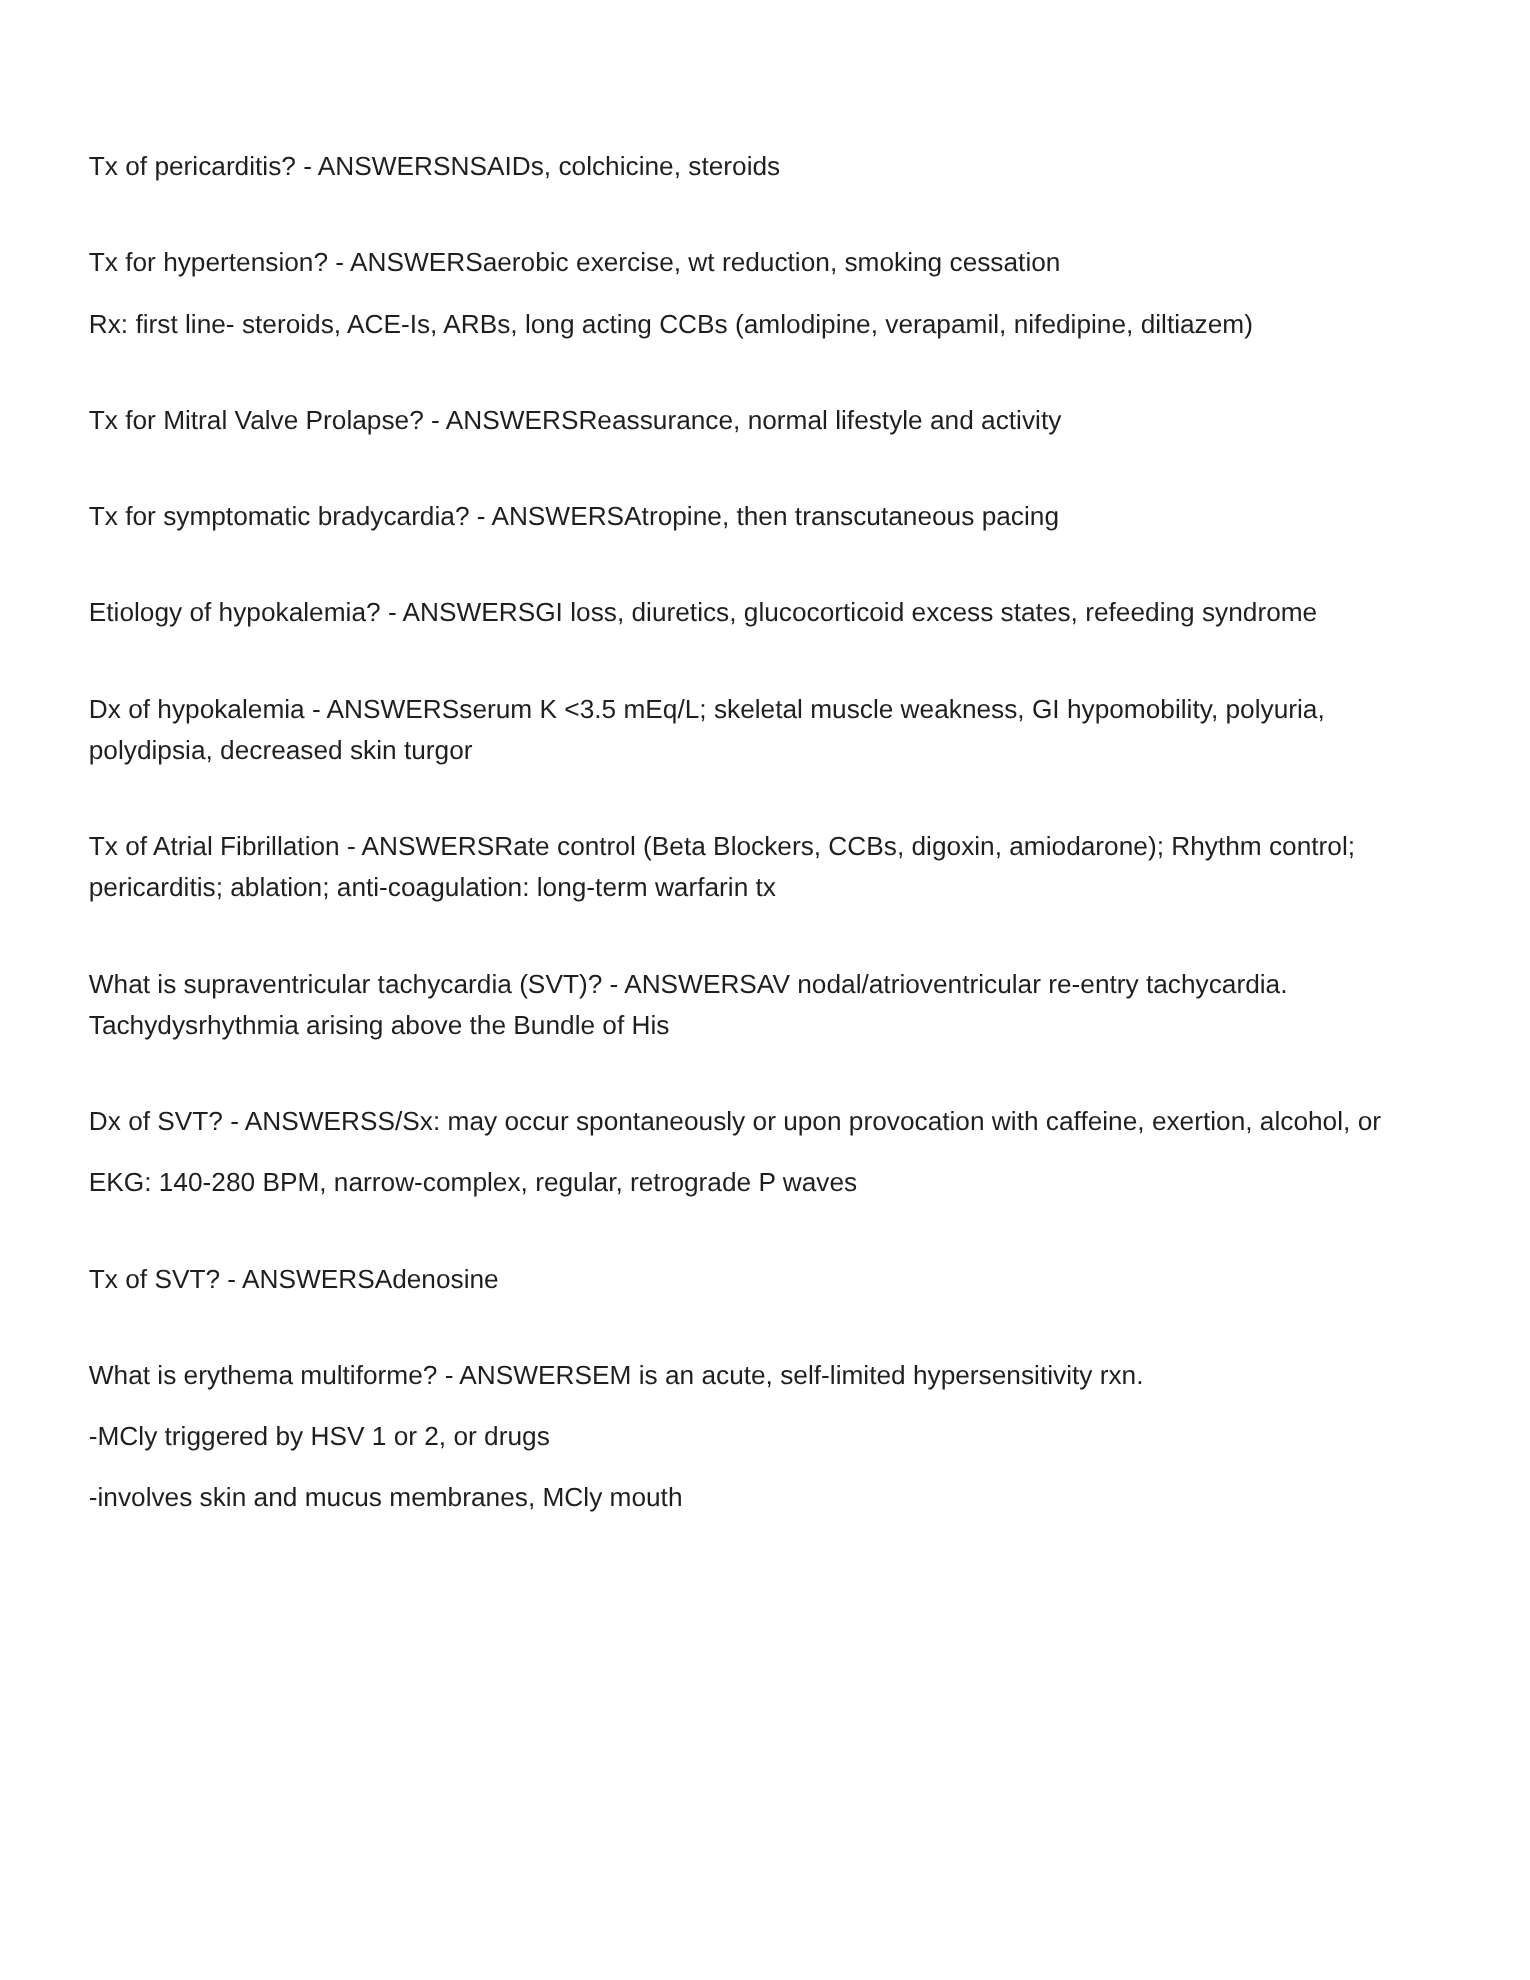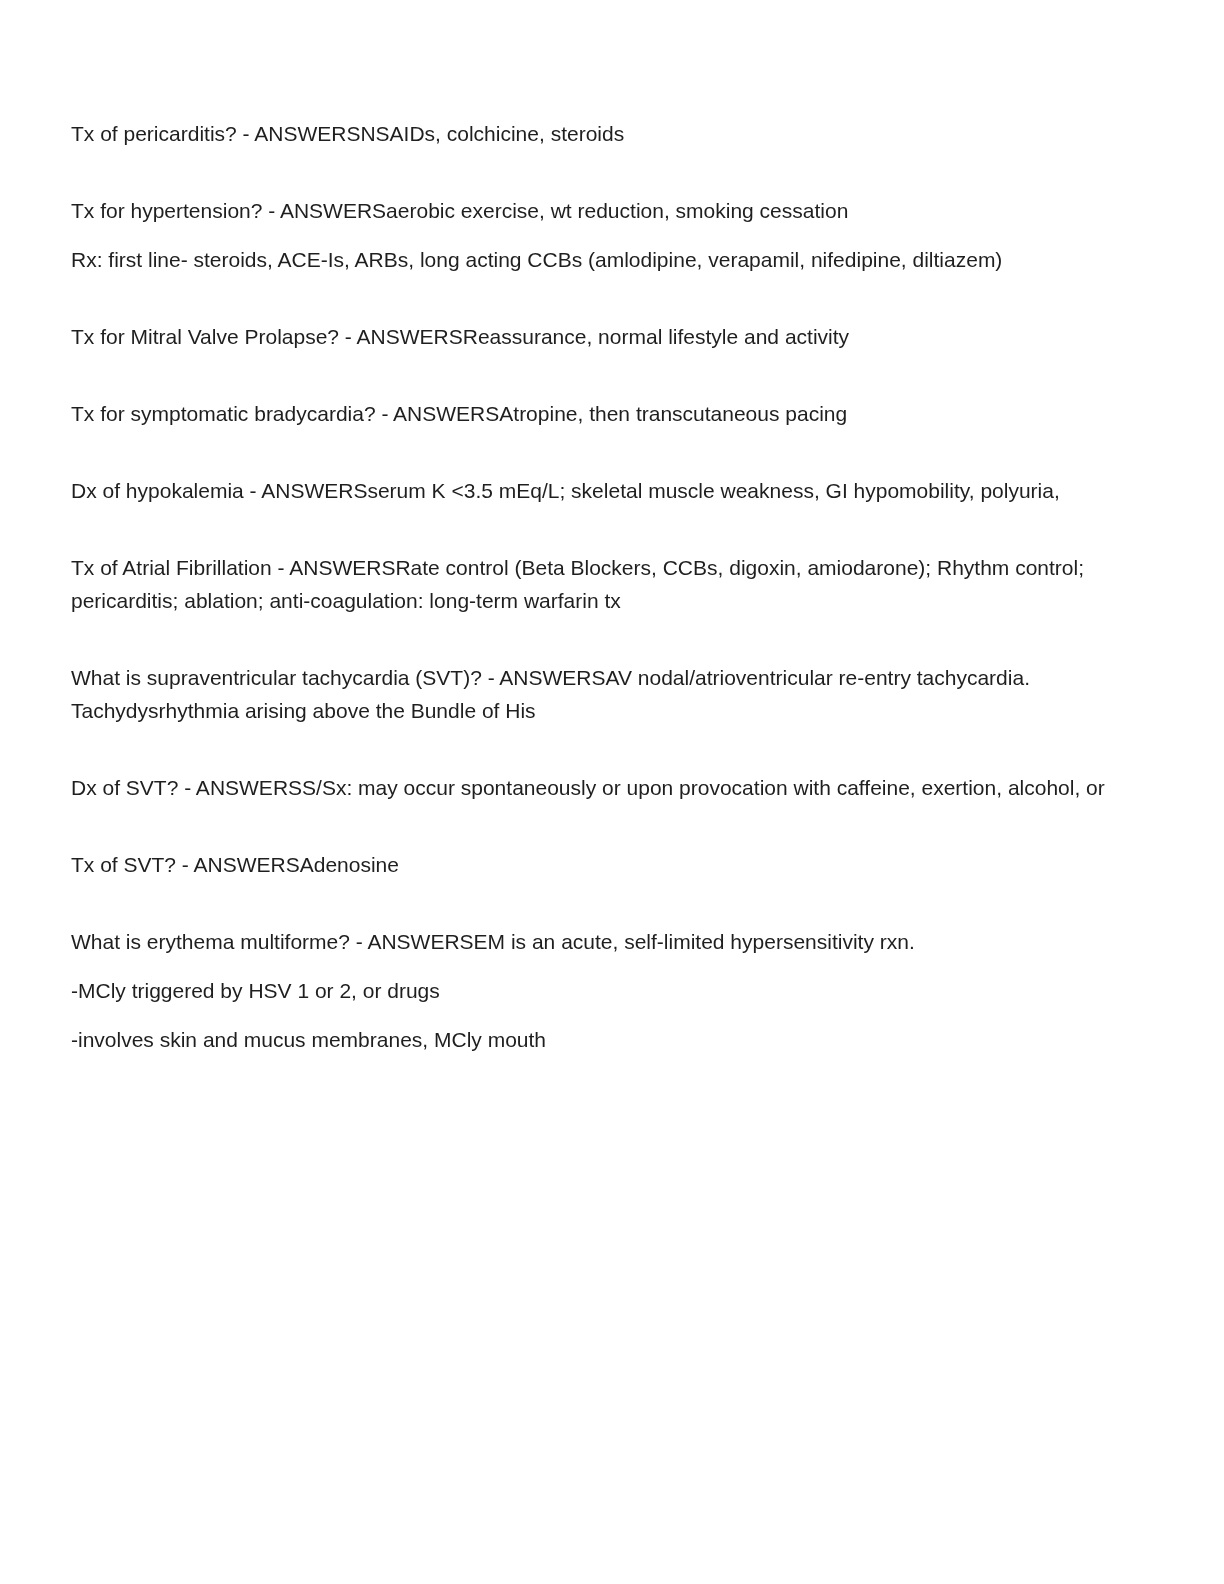--- a/index.html
+++ b/index.html
@@ -60,44 +60,53 @@
       <span class="line">Tx for Mitral Valve Prolapse? - ANSWERSReassurance, normal lifestyle and activity</span>
     </div>
   </section>
 
   <section class="entry">
     <div class="para">
       <span class="line">Tx for symptomatic bradycardia? - ANSWERSAtropine, then transcutaneous pacing</span>
     </div>
   </section>
 
+  <section class="entry">
+    <div class="para">
+      <span class="line">Etiology of hypokalemia? - ANSWERSGI loss, diuretics, glucocorticoid excess states, refeeding syndrome</span>
+    </div>
+  </section>
 
   <section class="entry">
     <div class="para">
       <span class="line">Dx of hypokalemia - ANSWERSserum K &lt;3.5 mEq/L; skeletal muscle weakness, GI hypomobility, polyuria,</span>
+      <span class="line">polydipsia, decreased skin turgor</span>
     </div>
   </section>
 
   <section class="entry">
     <div class="para">
       <span class="line">Tx of Atrial Fibrillation - ANSWERSRate control (Beta Blockers, CCBs, digoxin, amiodarone); Rhythm control;</span>
       <span class="line">pericarditis; ablation; anti-coagulation: long-term warfarin tx</span>
     </div>
   </section>
 
   <section class="entry">
     <div class="para">
       <span class="line">What is supraventricular tachycardia (SVT)? - ANSWERSAV nodal/atrioventricular re-entry tachycardia.</span>
       <span class="line">Tachydysrhythmia arising above the Bundle of His</span>
     </div>
   </section>
 
   <section class="entry">
     <div class="para">
       <span class="line">Dx of SVT? - ANSWERSS/Sx: may occur spontaneously or upon provocation with caffeine, exertion, alcohol, or</span>
+    </div>
+    <div class="para">
+      <span class="line">EKG: 140-280 BPM, narrow-complex, regular, retrograde P waves</span>
     </div>
   </section>
 
   <section class="entry">
     <div class="para">
       <span class="line">Tx of SVT? - ANSWERSAdenosine</span>
     </div>
   </section>
 
   <section class="entry">

